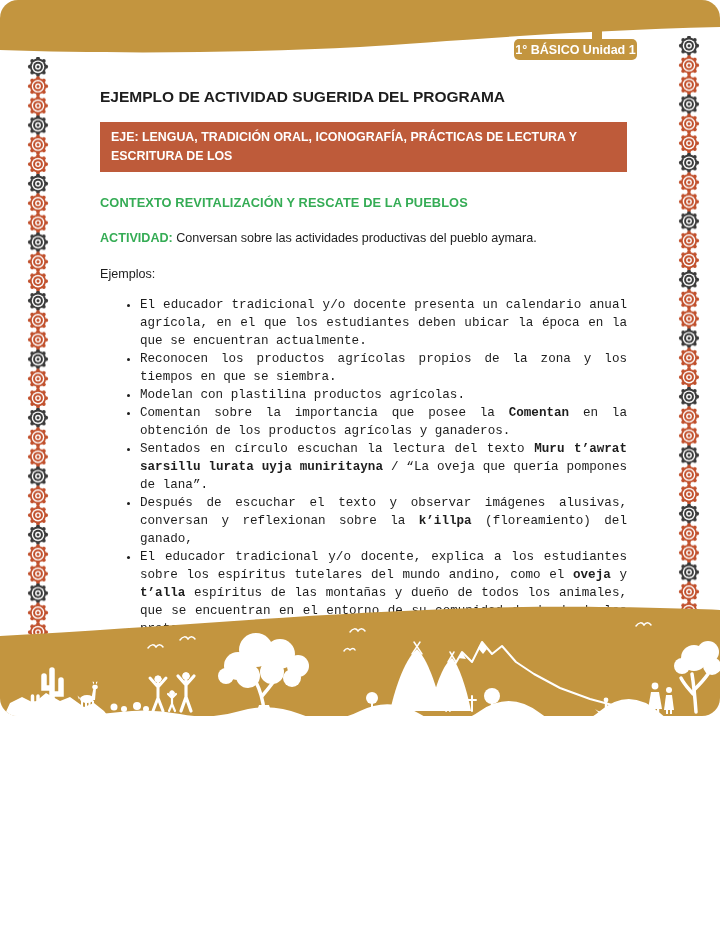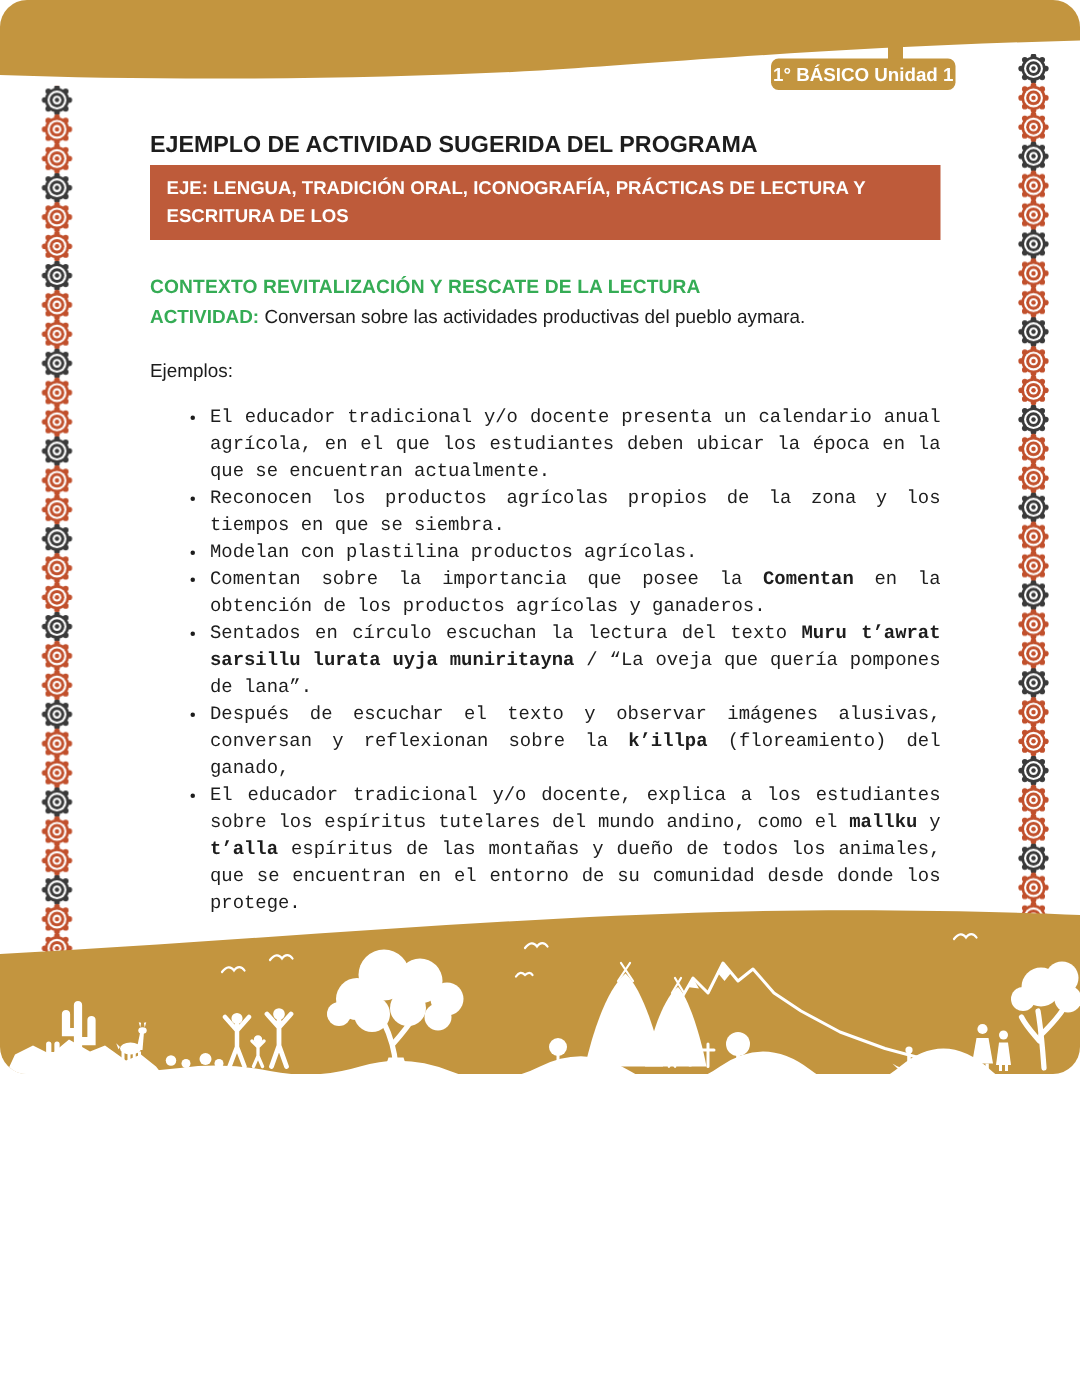--- a/index.html
+++ b/index.html
@@ -19,24 +19,24 @@
   .badge-label{font-family:"Liberation Sans",sans-serif;font-size:12.5px;font-weight:600;fill:#ffffff;}
 
   .border{position:absolute;}
   .border.left{left:27px;top:57px;}
   .border.right{left:678px;top:36px;}
 
   .footer-svg{position:absolute;left:0;bottom:0;display:block;}
 
   .content{position:absolute;left:100px;top:88px;width:527px;}
   .title{margin:0;font-size:15.5px;font-weight:700;text-align:left;color:var(--ink);letter-spacing:0;}
-  .eje{margin-top:4px;background:var(--terracotta);color:#fff;font-weight:700;
+  .eje{margin-top:16px;background:var(--terracotta);color:#fff;font-weight:700;
        font-size:12.4px;line-height:19px;padding:6px 11px;}
   .context{margin-top:23px;color:var(--green);font-weight:700;font-size:12.8px;letter-spacing:0.1px;}
-  .activity{margin-top:4px;font-size:12.6px;line-height:18px;}
+  .activity{margin-top:19px;font-size:12.6px;line-height:18px;}
   .activity .label{color:var(--green);font-weight:700;}
   .examples-label{margin-top:18px;font-size:12.6px;line-height:18px;}
   ul.examples{margin:2px 0 0;padding-left:40px;}
   ul.examples li{font-size:12.6px;line-height:18px;text-align:justify;color:var(--ink);font-family:Liberation Mono, monospace;}
   .b{font-weight:700;}
 </style>
 </head>
 <body>
 
 <div class="page">
@@ -82,37 +82,37 @@
     <rect width="22" height="800" fill="url(#chain)"></rect>
   </svg>
 
   <main class="content">
     <h1 class="title">EJEMPLO DE ACTIVIDAD SUGERIDA DEL PROGRAMA</h1>
 
     <div class="eje">
       <div>EJE: LENGUA, TRADICIÓN ORAL, ICONOGRAFÍA, PRÁCTICAS DE LECTURA Y ESCRITURA DE LOS</div>
     </div>
 
-    <div class="context">CONTEXTO REVITALIZACIÓN Y RESCATE DE LA LECTURA</div>
+    <div class="context">CONTEXTO REVITALIZACIÓN Y RESCATE DE LA PUEBLOS</div>
 
     <p class="activity">
       <span class="label">ACTIVIDAD:</span>
       <span>Conversan sobre las actividades productivas del pueblo aymara.</span>
     </p>
 
     <p class="examples-label">Ejemplos:</p>
 
     <ul class="examples">
         <li><span><span>El educador tradicional y/o docente presenta un calendario anual agrícola, en el que los estudiantes deben ubicar la época en la que se encuentran actualmente.</span></span></li>
         <li><span><span>Reconocen los productos agrícolas propios de la zona y los tiempos en que se siembra.</span></span></li>
         <li><span><span>Modelan con plastilina productos agrícolas.</span></span></li>
         <li><span><span>Comentan sobre la importancia que posee la </span><span class="b">Comentan</span><span> en la obtención de los productos agrícolas y ganaderos.</span></span></li>
         <li><span><span>Sentados en círculo escuchan la lectura del texto </span><span class="b">Muru t’awrat sarsillu lurata uyja muniritayna</span><span> / “La oveja que quería pompones de lana”.</span></span></li>
         <li><span><span>Después de escuchar el texto y observar imágenes alusivas, conversan y reflexionan sobre la </span><span class="b">k’illpa</span><span> (floreamiento) del ganado,</span></span></li>
-        <li><span><span>El educador tradicional y/o docente, explica a los estudiantes sobre los espíritus tutelares del mundo andino, como el </span><span class="b">mallku</span><span> y </span><span class="b">t’alla</span><span> espíritus de las montañas y dueño de todos los animales, que se encuentran en el entorno de su comunidad desde donde los protege.</span></span></li>
+        <li><span><span>El educador tradicional y/o docente, explica a los estudiantes sobre los espíritus tutelares del mundo andino, como el </span><span class="b">oveja</span><span> y </span><span class="b">t’alla</span><span> espíritus de las montañas y dueño de todos los animales, que se encuentran en el entorno de su comunidad desde donde los protege.</span></span></li>
       </ul>
 
   </main>
 
   <svg class="footer-svg" width="720" height="110" viewBox="0 0 720 110">
     <path d="M0,110 L0,30 C150,22 330,6 480,2 C570,-0.5 660,1.5 720,4 L720,110 Z" fill="var(--gold,#C3953F)"></path>
 
     <g fill="#fff" stroke="none">
       <g>
         <polygon points="4,110 10,97 22,91 34,97 46,87 60,95 70,91 84,101 94,97 104,105 108,110"></polygon>

